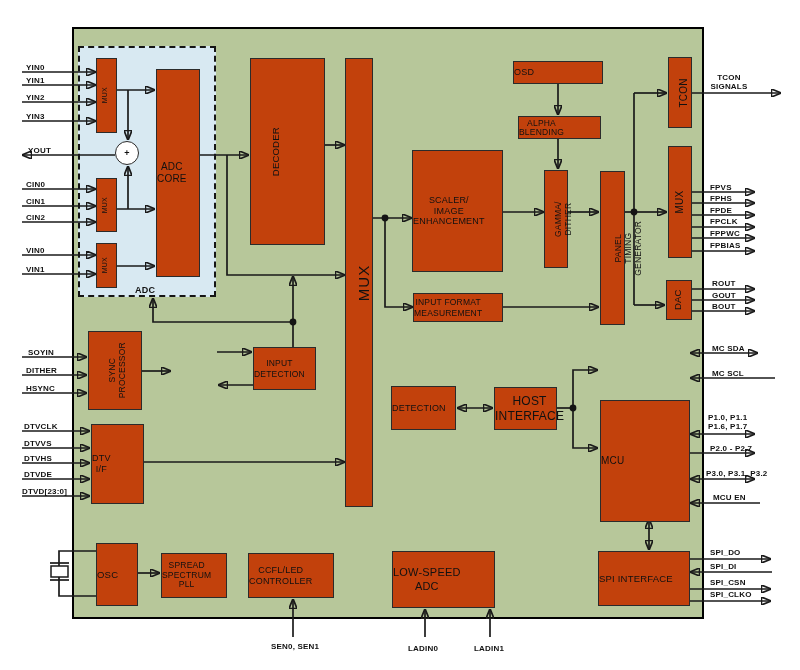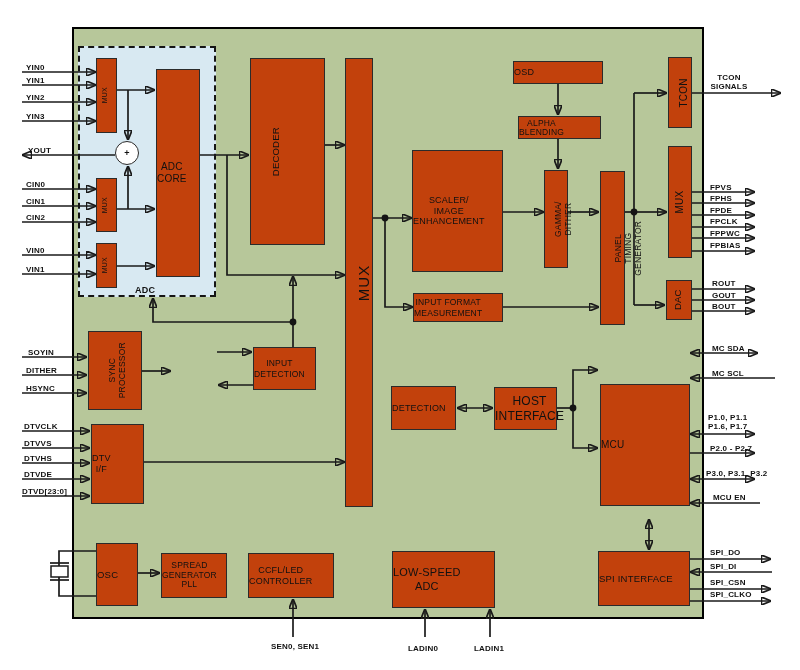--- a/index.html
+++ b/index.html
@@ -193,30 +193,30 @@
 I/F</span>
     </div>
 
   <div class="box" style="left:391px;top:386px;width:65px;height:44px;font-size:9px">
       <span>DETECTION</span>
     </div>
   <div class="box" style="left:494px;top:387px;width:63px;height:43px;font-size:12px">
       <span>HOST
 INTERFACE</span>
     </div>
-  <div class="box" style="left:600px;top:384px;width:90px;height:122px;font-size:10px">
+  <div class="box" style="left:600px;top:400px;width:90px;height:122px;font-size:10px">
       <span>MCU</span>
     </div>
 
   <div class="box" style="left:96px;top:543px;width:42px;height:63px;font-size:9.5px">
       <span>OSC</span>
     </div>
   <div class="box" style="left:161px;top:553px;width:66px;height:45px;font-size:8.5px">
       <span style="line-height:1.1">SPREAD
-GENERATOR
+SPECTRUM
 PLL</span>
     </div>
   <div class="box" style="left:248px;top:553px;width:86px;height:45px;font-size:9px">
       <span>CCFL/LED
 CONTROLLER</span>
     </div>
   <div class="box" style="left:392px;top:551px;width:103px;height:57px;font-size:11px">
       <span>LOW-SPEED
 ADC</span>
     </div>

